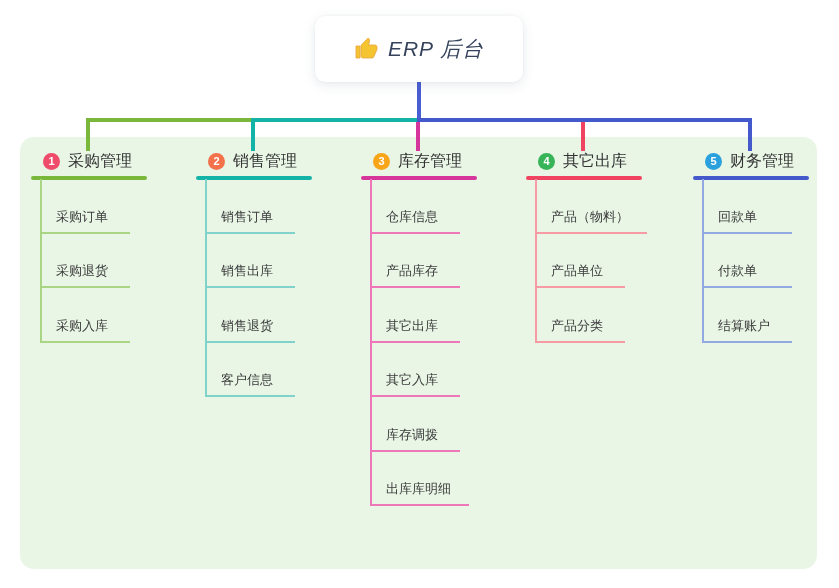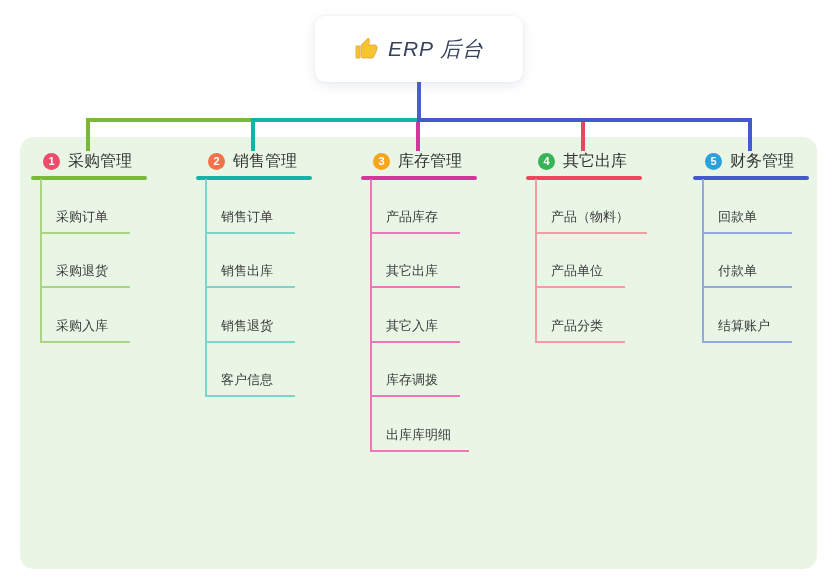--- a/index.html
+++ b/index.html
@@ -134,20 +134,23 @@
   </div>
 
   <div class="branch b3">
     <div class="branch-title">
       <span class="badge">3</span>
       <span class="branch-label">库存管理</span>
     </div>
     <div class="title-underline"></div>
     <div class="children">
       <div class="child-row">
+          <span class="child-label">仓库信息</span>
+        </div>
+      <div class="child-row">
           <span class="child-label">产品库存</span>
         </div>
       <div class="child-row">
           <span class="child-label">其它出库</span>
         </div>
       <div class="child-row">
           <span class="child-label">其它入库</span>
         </div>
       <div class="child-row">
           <span class="child-label">库存调拨</span>

